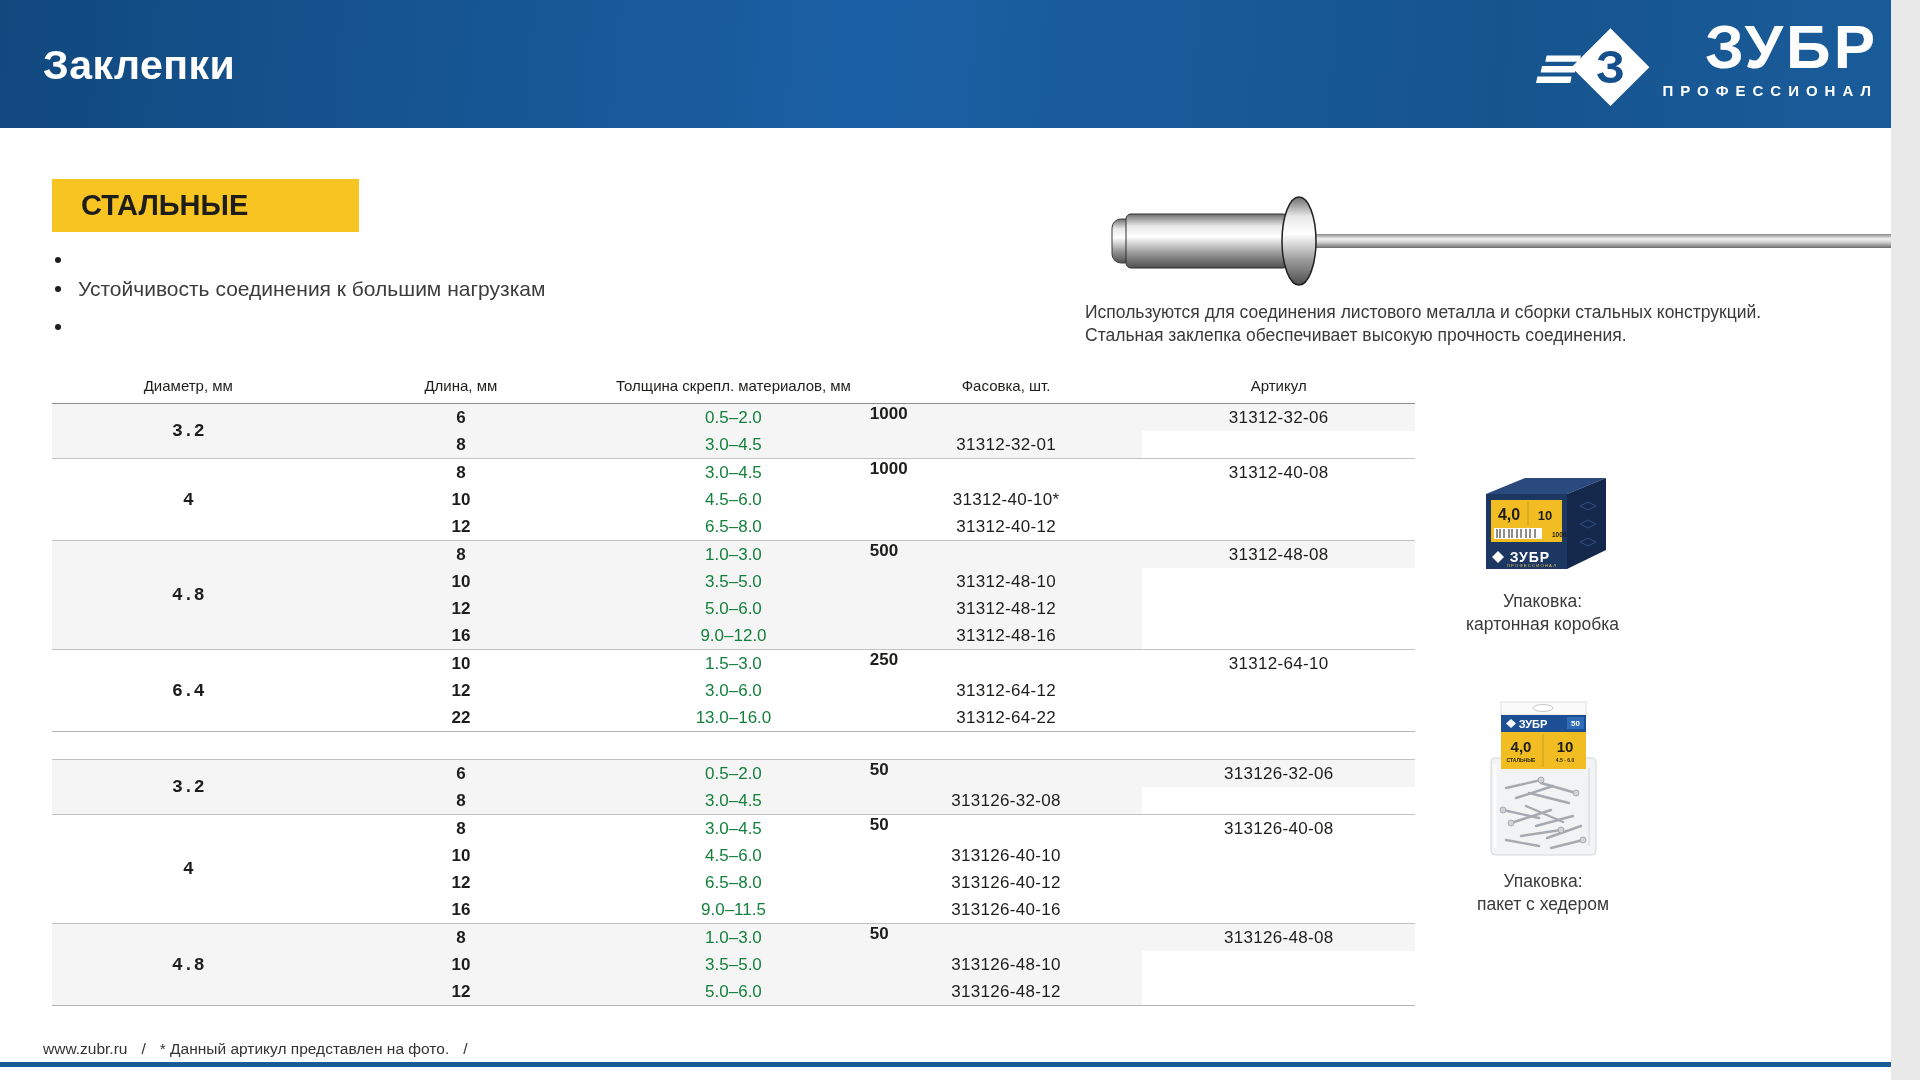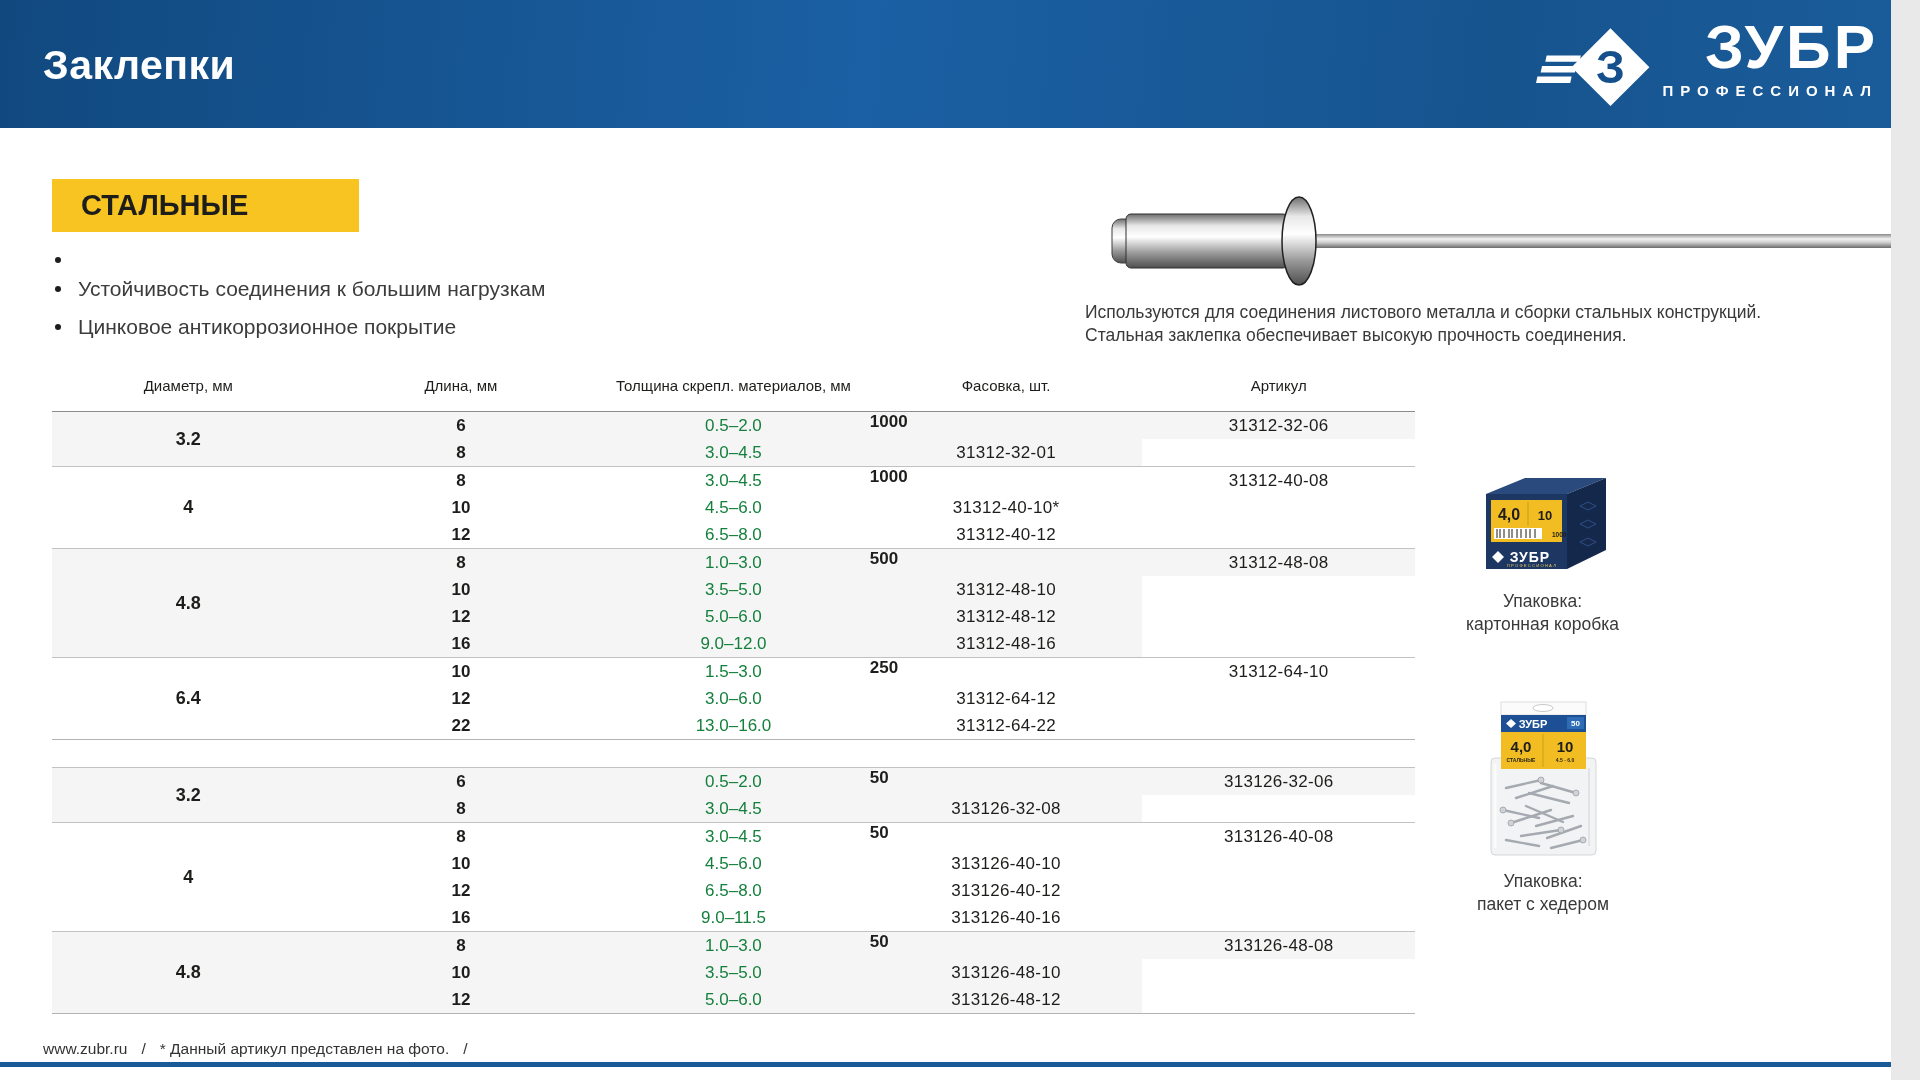--- a/index.html
+++ b/index.html
@@ -25,27 +25,27 @@
   .bullet .txt{font-size:21px;color:#3c3c3c;line-height:24px;}
 
   .rivet{position:absolute;left:1082px;top:196px;}
   .description{position:absolute;left:1085px;top:301px;font-size:17.5px;color:#3a3a3a;line-height:23px;}
 
   
   .tables{position:absolute;left:52px;top:372px;width:1363px;}
   table.spec{width:100%;border-collapse:collapse;table-layout:fixed;border-bottom:1px solid #b3b3b3;}
   table.spec.second{margin-top:27px;}
   .spec thead th{font-size:15px;font-weight:normal;color:#1d1d1b;height:26px;text-align:center;
-    vertical-align:middle;border-bottom:1px solid #8c8c8c;padding:0 0 13px 0;}
+    vertical-align:middle;border-bottom:1px solid #8c8c8c;padding:0 0 5px 0;}
   .spec tbody{border-top:1px solid #c2c2c2;}
   .spec tbody:first-of-type{border-top:none;}
   .spec.second tbody:first-of-type{border-top:1px solid #c2c2c2;}
   .spec tbody.shade{background:#f5f5f5;}
   .spec td{height:27px;padding:0;text-align:center;vertical-align:middle;font-size:17px;color:#1d1d1b;}
-  .spec td.diam{font-weight:bold;font-size:18px;}
+  .spec td.diam{font-weight:bold;font-size:18px;font-family:Liberation Mono, monospace;}
   .spec td.len{font-weight:bold;}
   .spec td.pack{font-weight:bold;}
   .spec td.art{font-weight:normal;letter-spacing:.3px;}
   .spec td.thick{color:#15803d;}
 
   
   .pack{position:absolute;text-align:center;}
   .pack-1{left:1460px;top:466px;width:165px;}
   .pack-2{left:1458px;top:698px;width:170px;}
   .pack .caption{margin-top:8px;font-size:17.5px;color:#3a3a3a;line-height:23px;}
@@ -84,21 +84,20 @@
   <div class="bullets">
     <div class="bullet">
       <span class="dot"></span>
     </div>
     <div class="bullet">
       <span class="dot"></span>
       <span class="txt">Устойчивость соединения к большим нагрузкам</span>
     </div>
     <div class="bullet">
       <span class="dot"></span>
-      <span class="txt">Цинковое антикоррозионное покрытие</span>
     </div>
   </div>
 
   <svg class="rivet" width="838" height="94" viewBox="0 0 838 94">
     <defs>
       <linearGradient id="metalV" x1="0" y1="0" x2="0" y2="1">
         <stop offset="0" stop-color="#6e6e6e"></stop>
           <stop offset="0.22" stop-color="#e8e8e8"></stop>
         <stop offset="0.42" stop-color="#ffffff"></stop>
           <stop offset="0.72" stop-color="#9a9a9a"></stop>

